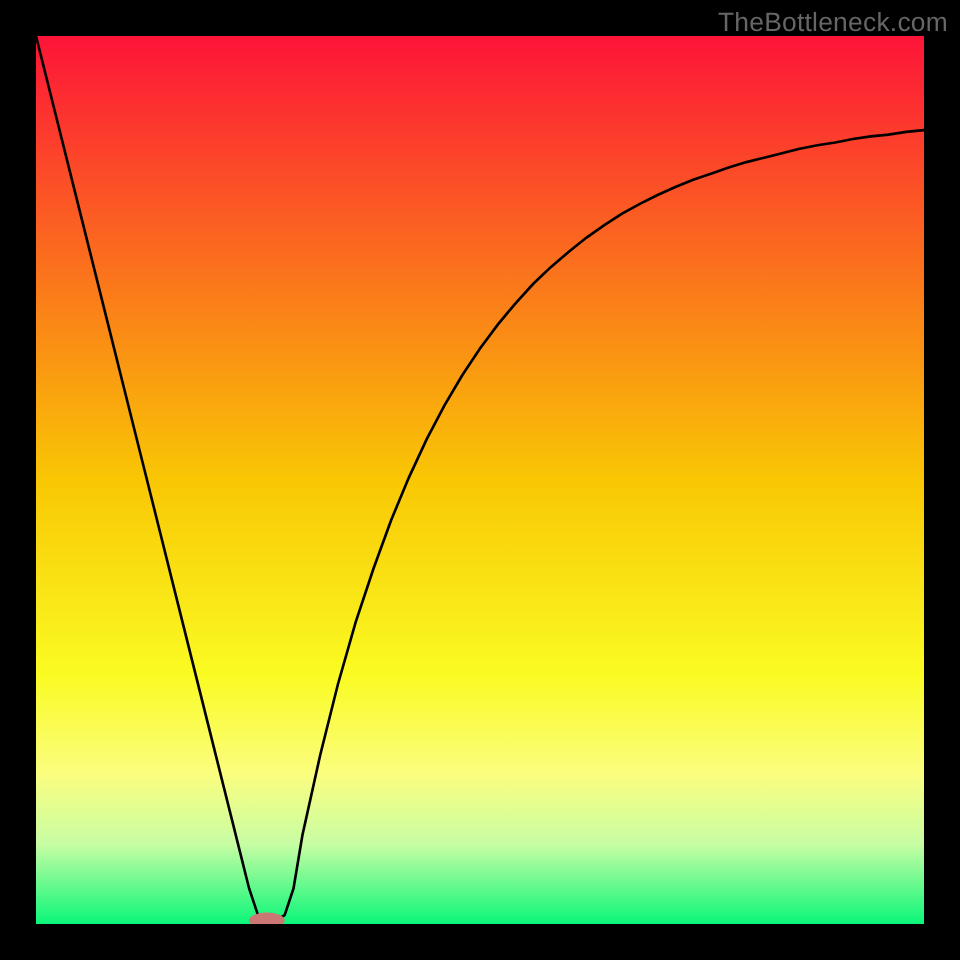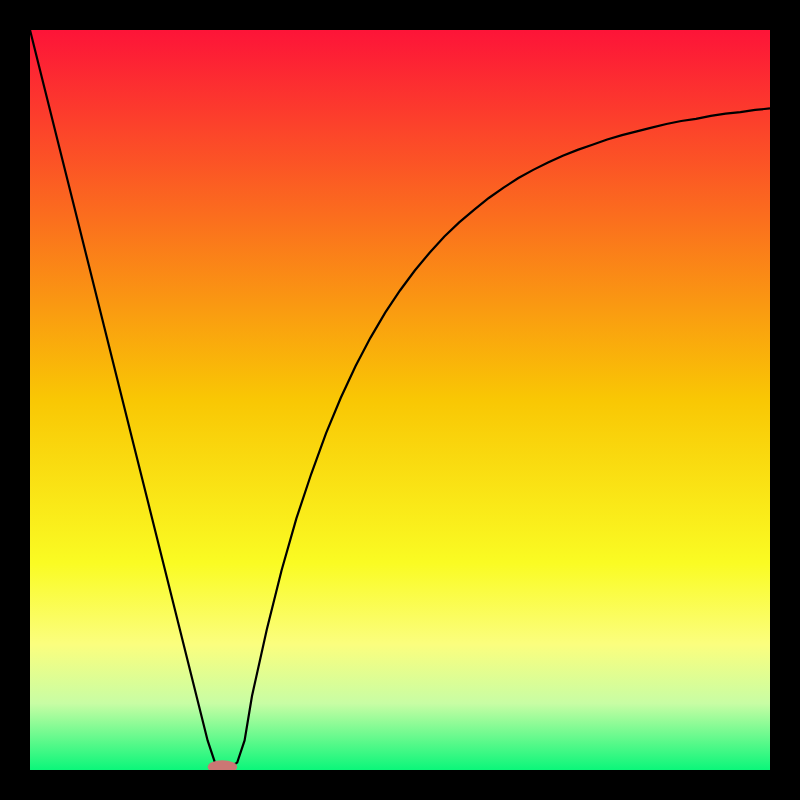--- a/index.html
+++ b/index.html
@@ -40,20 +40,21 @@
     font-weight: 500;
     letter-spacing: 0.2px;
     user-select: none;
   }
 </style>
 </head>
 <body>
 
 <div class="frame">
 
+  <div class="watermark">TheBottleneck.com</div>
 
   <div class="plot">
     <svg id="chart-svg" viewBox="0 0 740 740" preserveAspectRatio="none">
       <defs>
         <linearGradient id="bg-grad" x1="0" y1="0" x2="0" y2="1">
             <stop offset="0.00%" stop-color="#fd1438"></stop>
             <stop offset="25.00%" stop-color="#fb6d1e"></stop>
             <stop offset="50.00%" stop-color="#f9c704"></stop>
             <stop offset="72.00%" stop-color="#fafb23"></stop>
             <stop offset="83.00%" stop-color="#fbfe7e"></stop>

